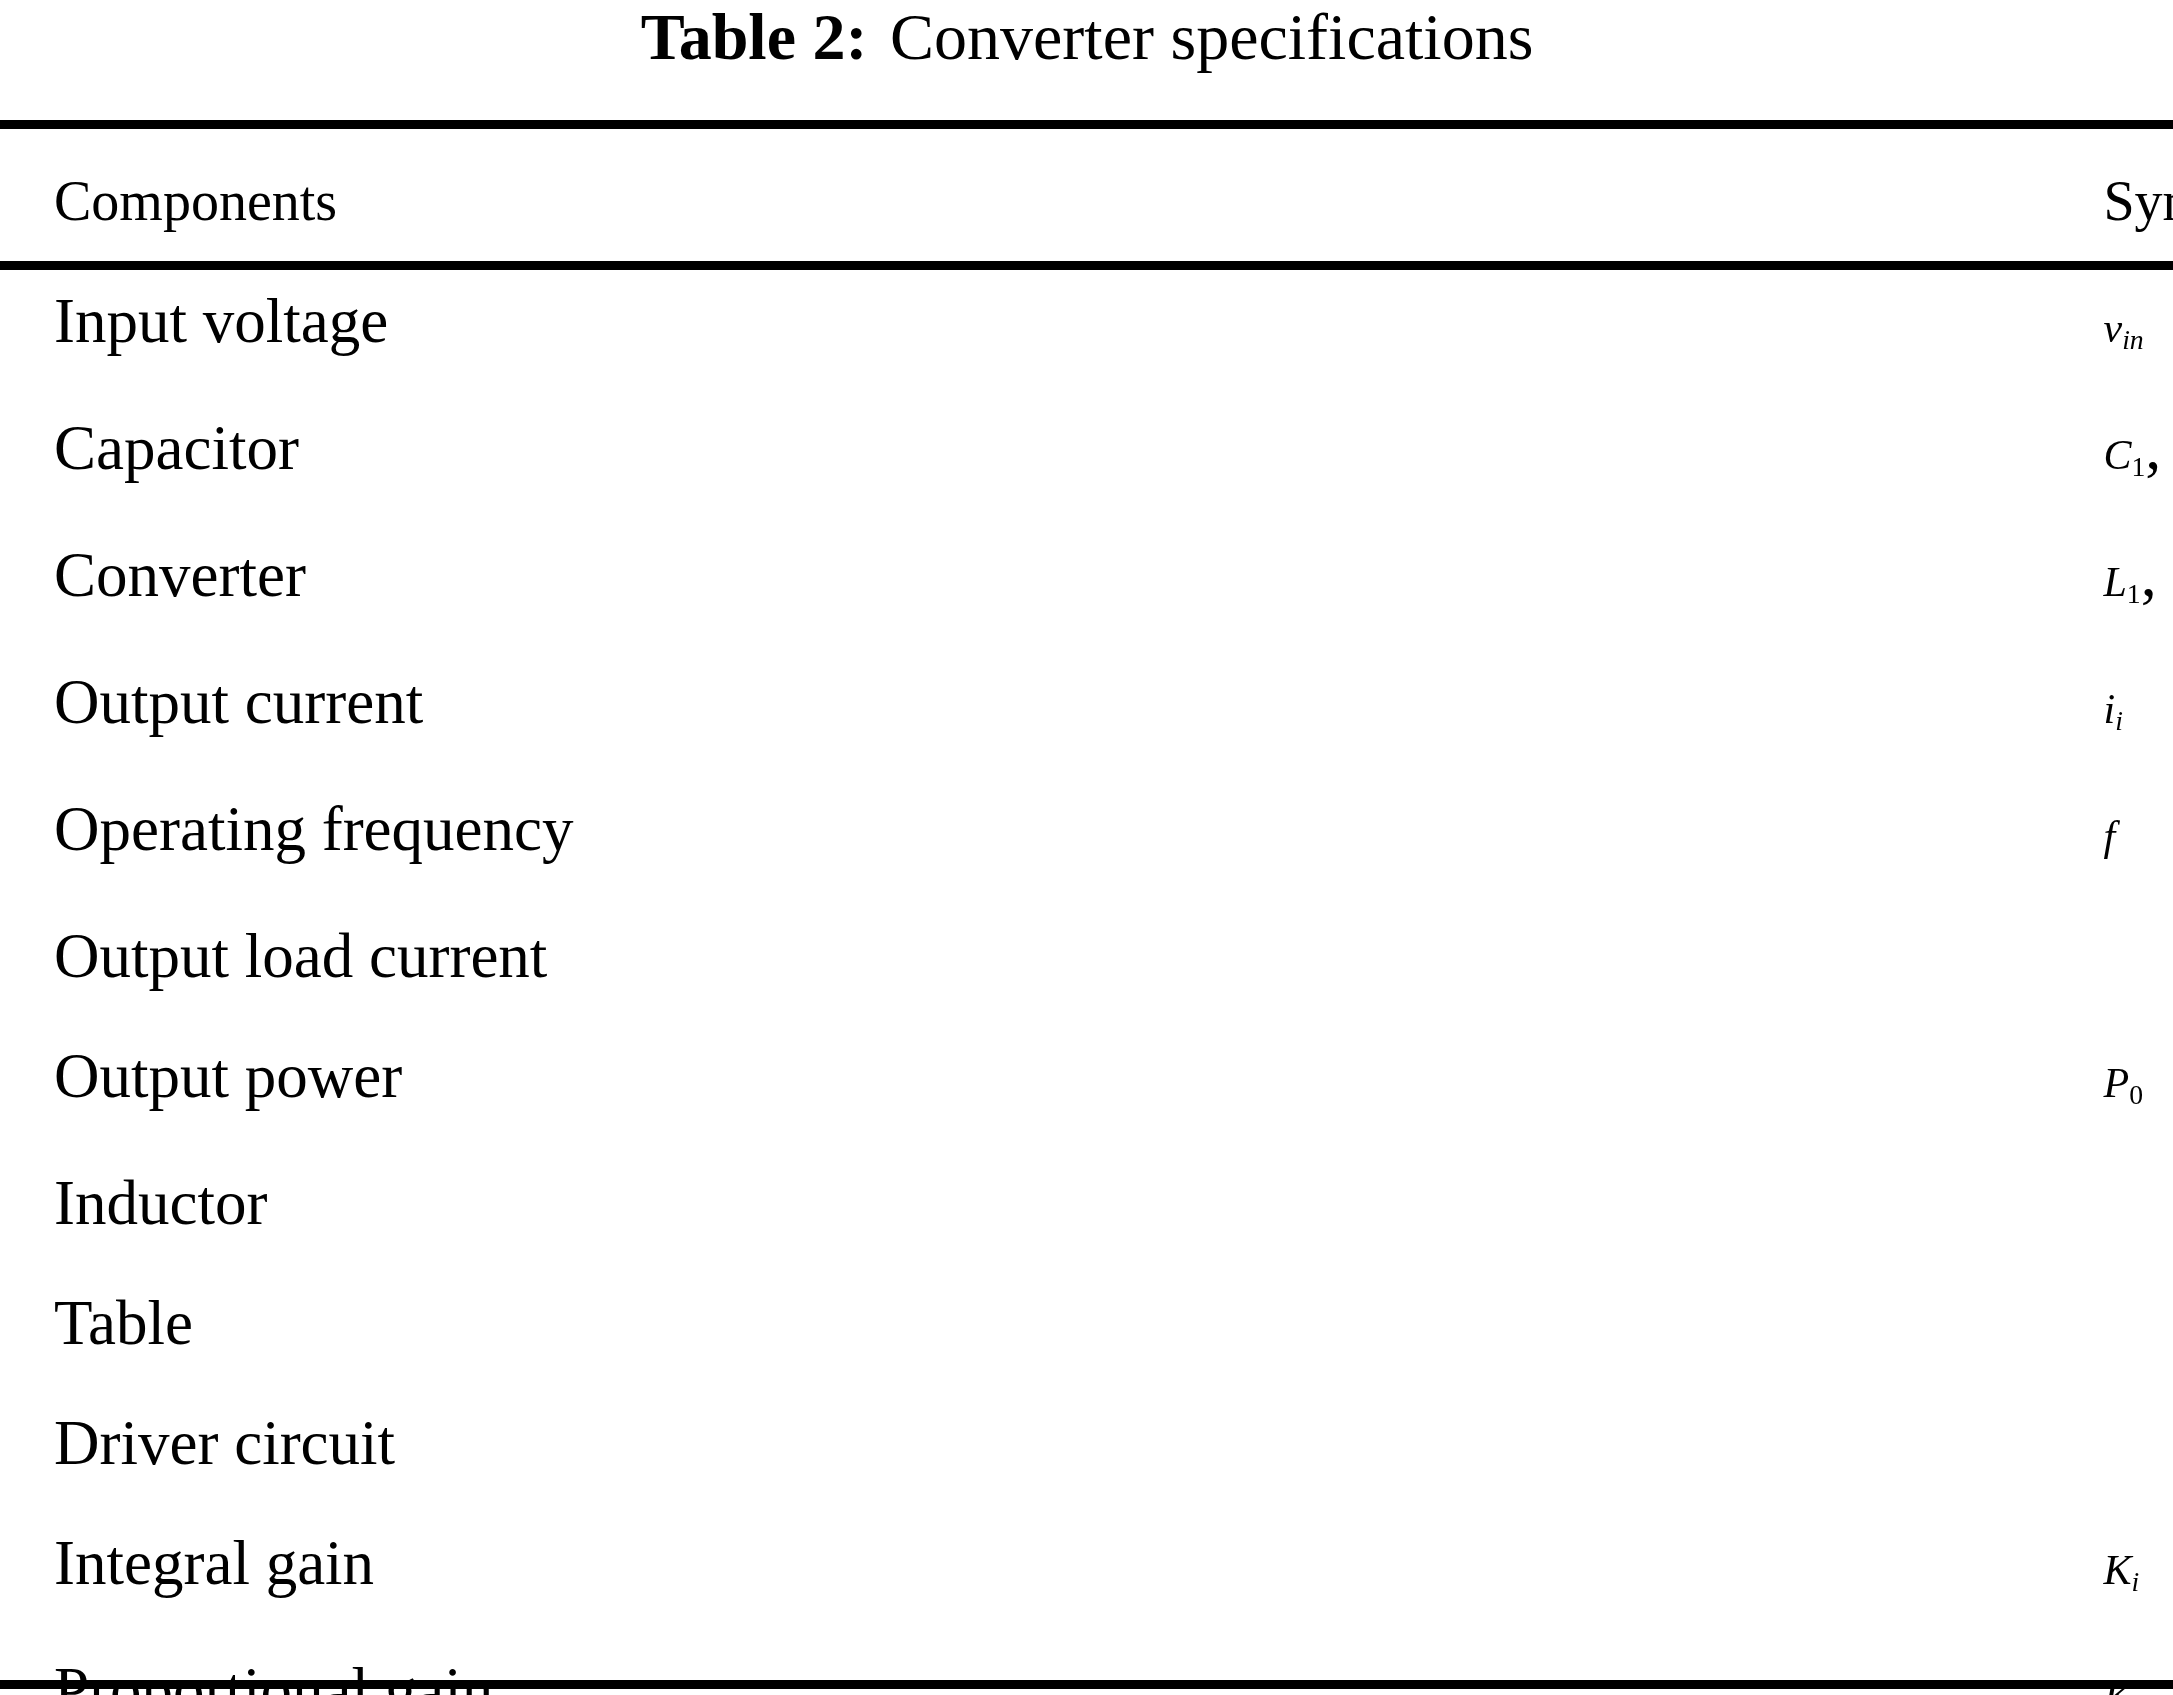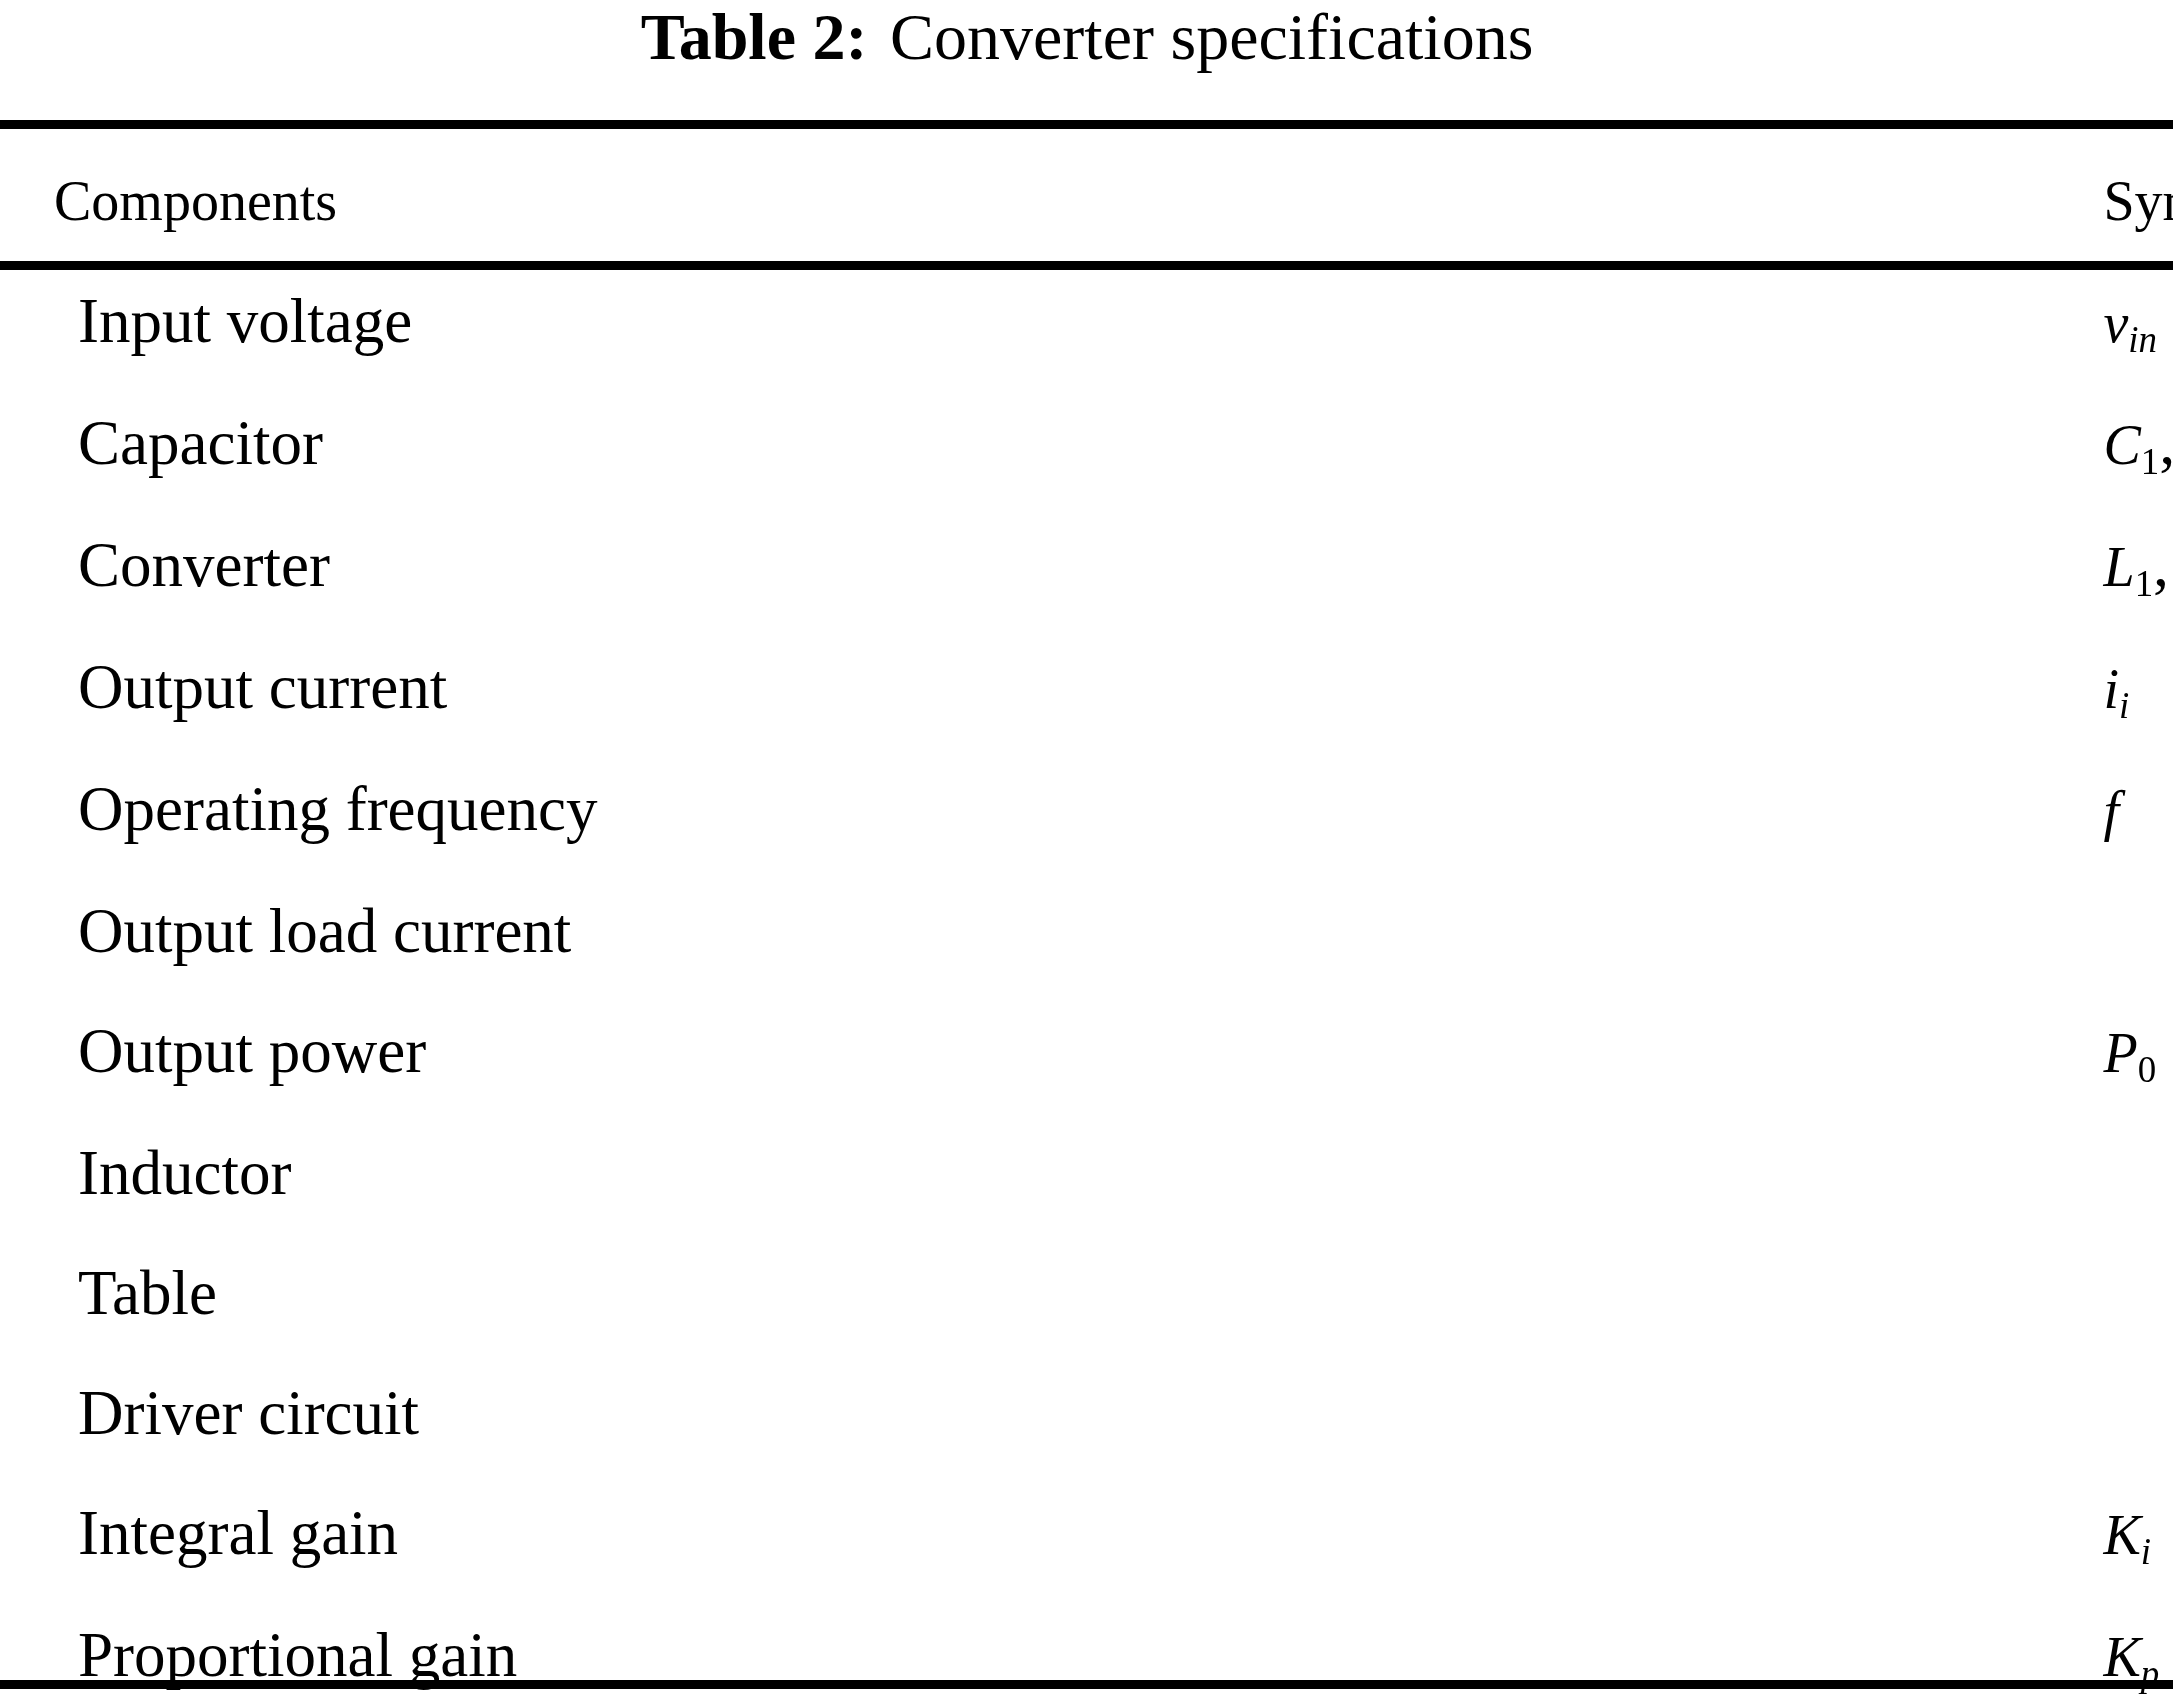--- a/index.html
+++ b/index.html
@@ -84,31 +84,31 @@
     font-size: 56px;
   }
   .head-row th.cell-comp { padding-left: 54px; }
   .head-row th.cell-sym  { padding-left: 1078px; }
   .head-row th.cell-rate { padding-left: 1690px; }
 
   .body-row td {
     height: 120px;
     line-height: 120px;
   }
-  .body-row td.cell-comp { padding-left: 78px; }
+  .body-row td.cell-comp { padding-left: 54px; }
   .body-row td.cell-sym  { padding-left: 1078px; }
   .body-row td.cell-rate { padding-left: 1690px; }
 
   
   .spacer-row td { height: 269px; padding: 0; }
 
   
   .mathvar {
     font-style: italic;
-    font-size: 56px;
+    font-size: 42px;
   }
   .mathvar sub {
     font-size: 0.66em;
     font-style: italic;
     vertical-align: baseline;
     position: relative;
     top: 0.26em;
     line-height: 0;
   }
   .mathvar sub.upright {

